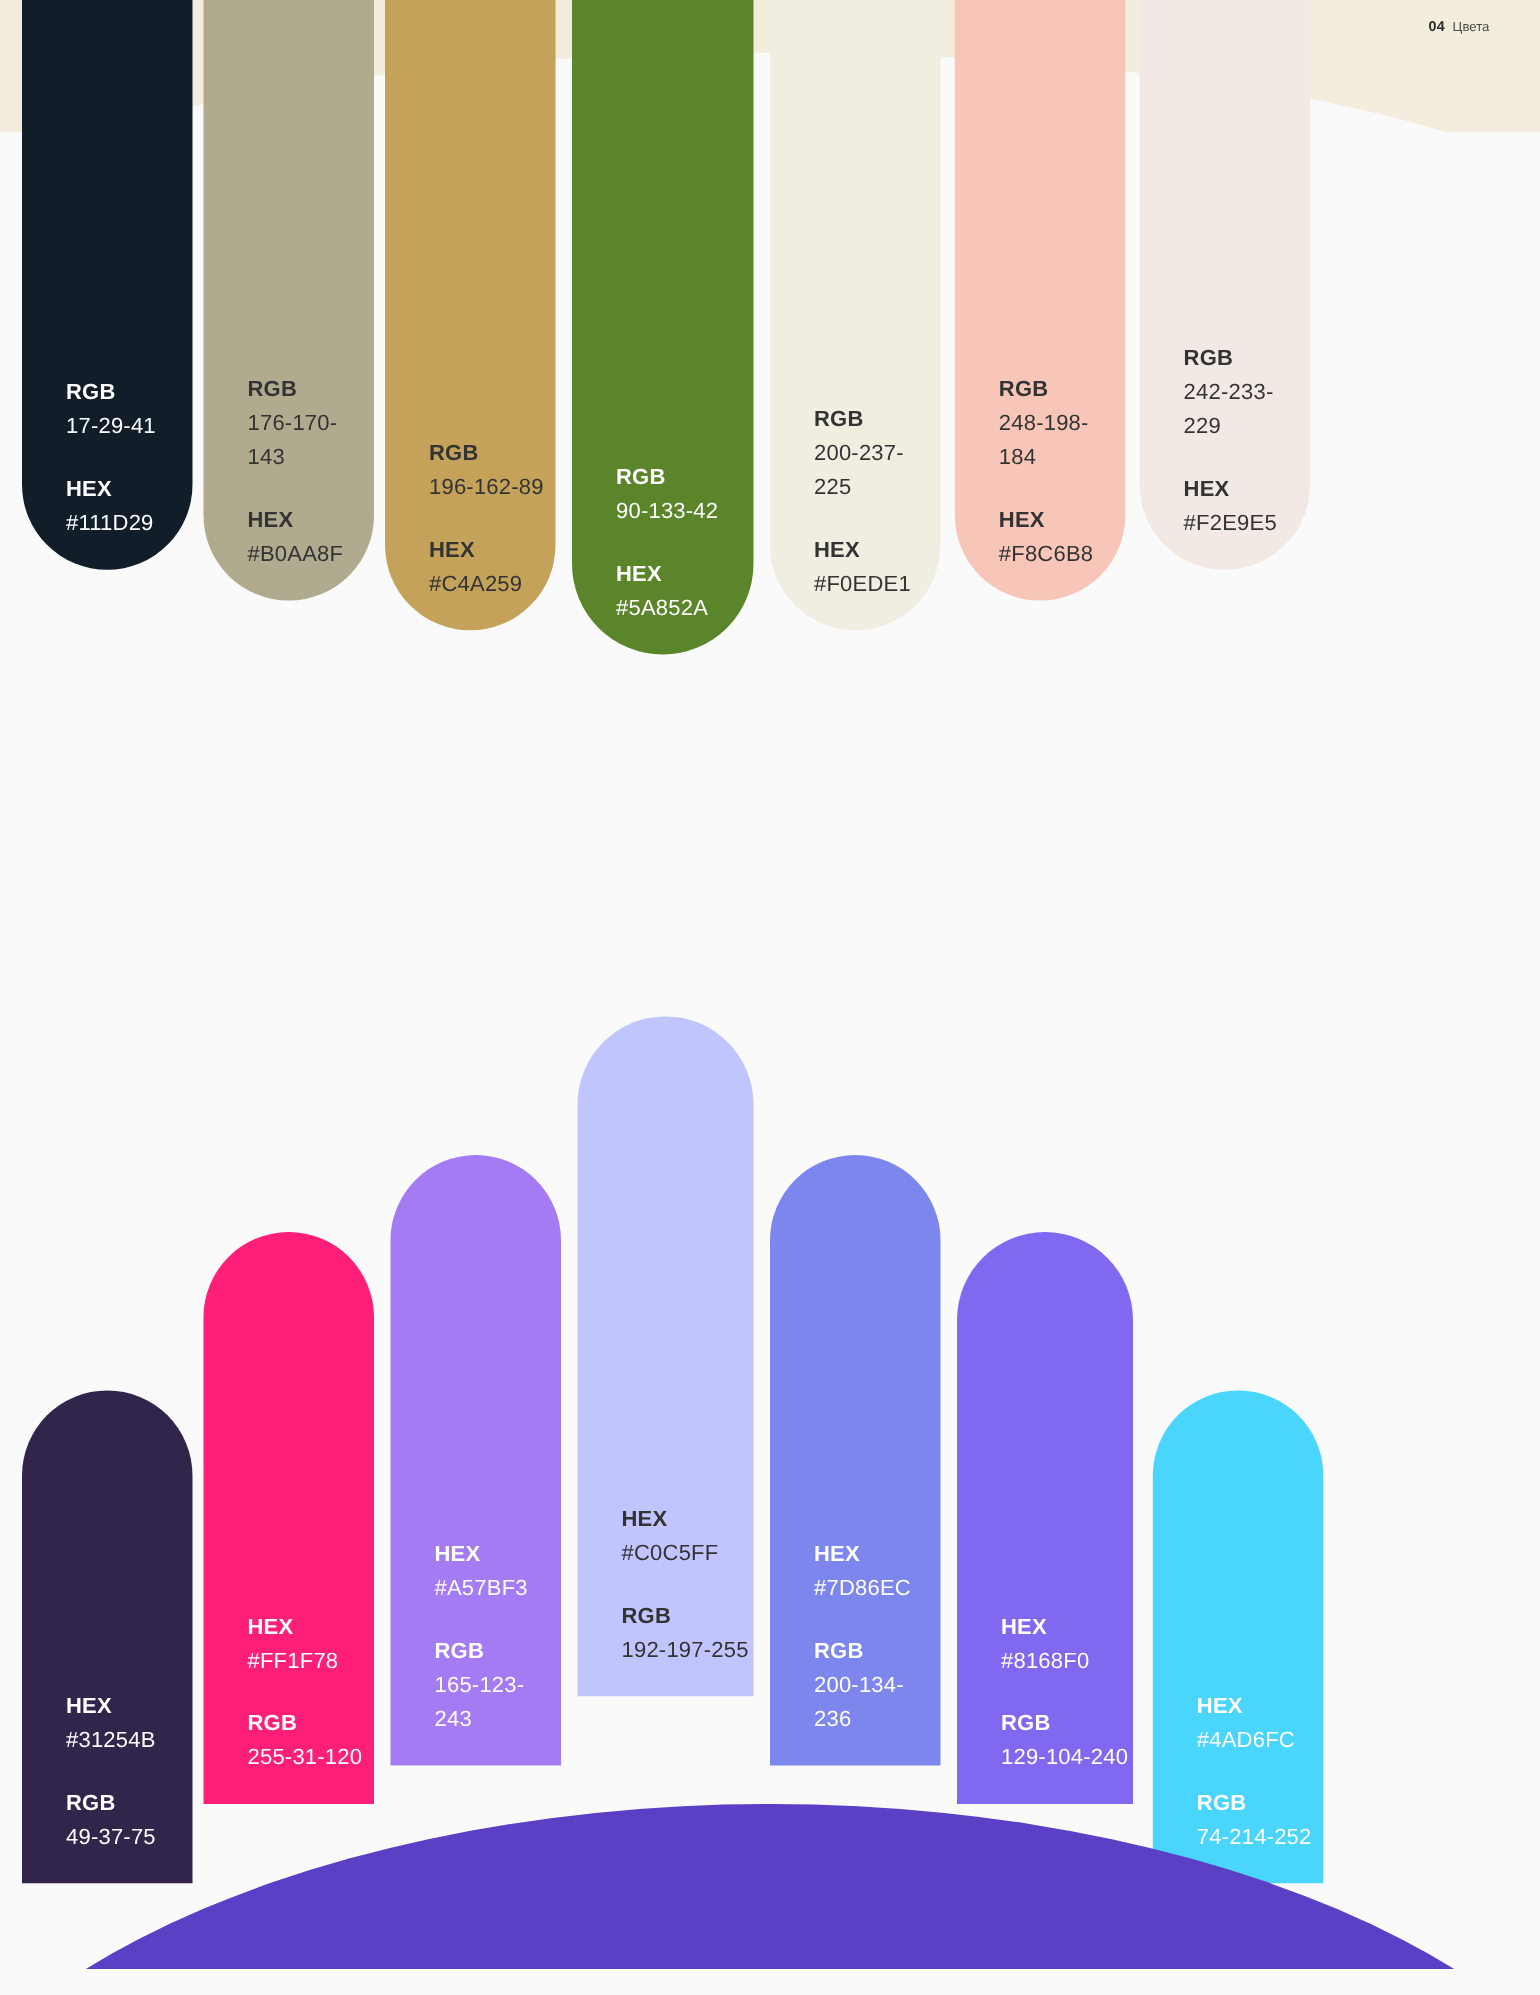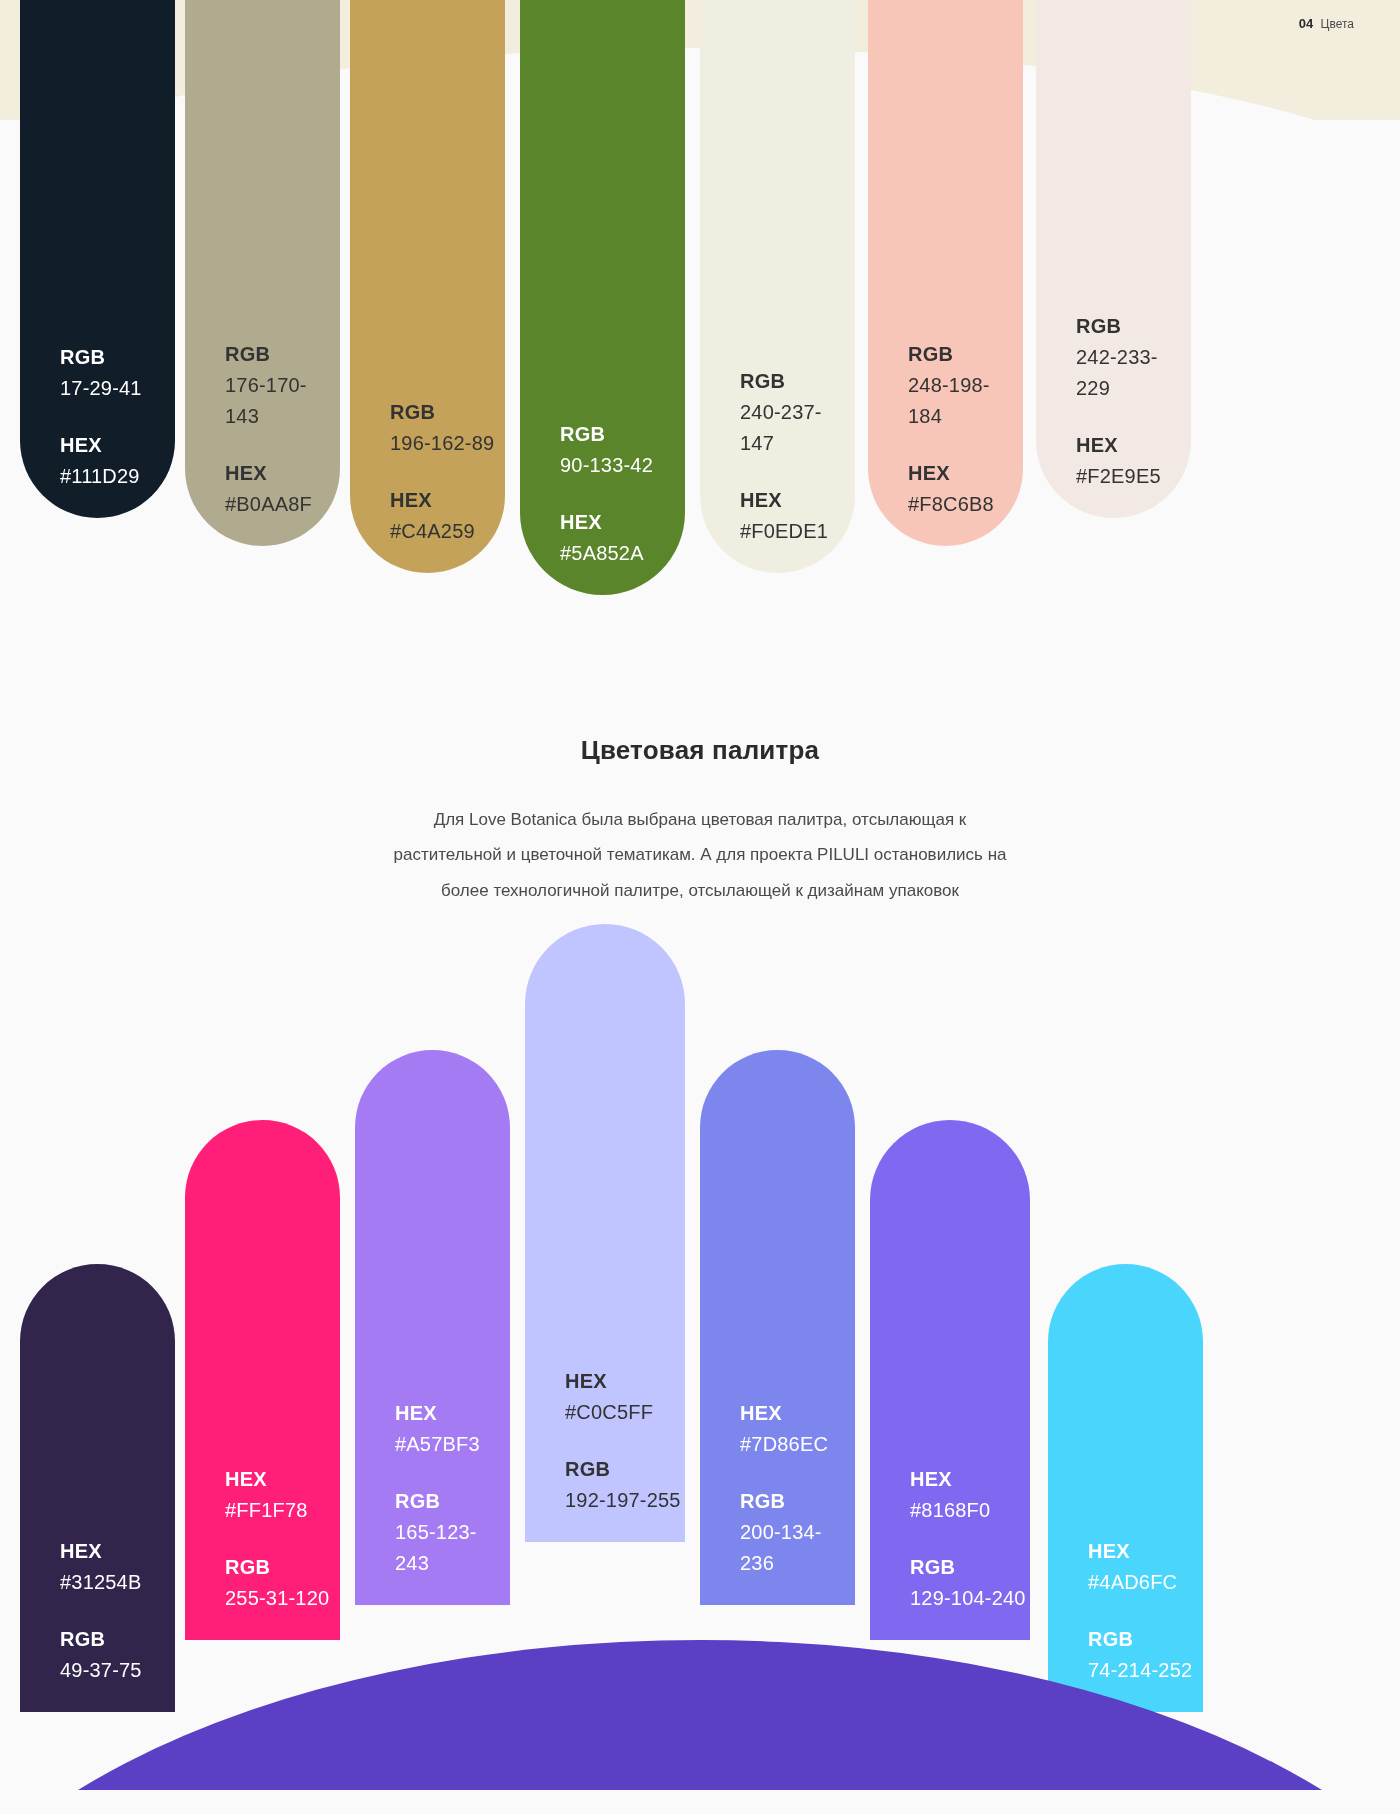--- a/index.html
+++ b/index.html
@@ -127,21 +127,21 @@
           <div class="lblgrp">
             <div class="lbl-k">HEX</div>
             <div class="lbl-v">#5A852A</div>
           </div>
         </div>
       </div>
       <div class="swatch" style="left: 700px; width: 155px; height: 583px; background: rgb(240, 237, 225); color: rgb(51, 51, 51); top: -10px;">
         <div class="swatch-inner">
           <div class="lblgrp">
             <div class="lbl-k">RGB</div>
-            <div class="lbl-v">240-237-147</div>
+            <div class="lbl-v">200-237-225</div>
           </div>
           <div class="lblgrp">
             <div class="lbl-k">HEX</div>
             <div class="lbl-v">#F0EDE1</div>
           </div>
         </div>
       </div>
       <div class="swatch" style="left: 868px; width: 155px; height: 556px; background: rgb(248, 198, 184); color: rgb(51, 51, 51); top: -10px;">
         <div class="swatch-inner">
           <div class="lblgrp">
@@ -161,24 +161,20 @@
             <div class="lbl-v">242-233-229</div>
           </div>
           <div class="lblgrp">
             <div class="lbl-k">HEX</div>
             <div class="lbl-v">#F2E9E5</div>
           </div>
         </div>
       </div>
     </div>
 
-  <div class="center">
-    <h2>Цветовая палитра</h2>
-    <p>Для Love Botanica была выбрана цветовая палитра, отсылающая к растительной и цветочной тематикам. А для проекта PILULI остановились на более технологичной палитре, отсылающей к дизайнам упаковок</p>
-  </div>
 
   <div class="row row-bottom" id="row-bottom">
       <div class="swatch" style="left: 20px; width: 155px; height: 448px; background: rgb(49, 37, 75); color: rgb(255, 255, 255); bottom: -112px; top: auto;">
         <div class="swatch-inner">
           <div class="lblgrp">
             <div class="lbl-k">HEX</div>
             <div class="lbl-v">#31254B</div>
           </div>
           <div class="lblgrp">
             <div class="lbl-k">RGB</div>

